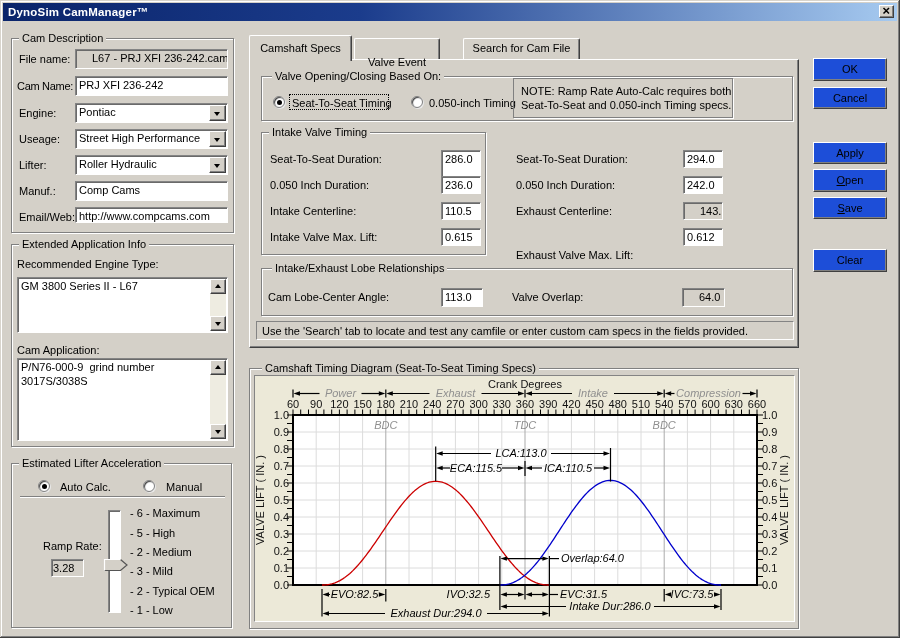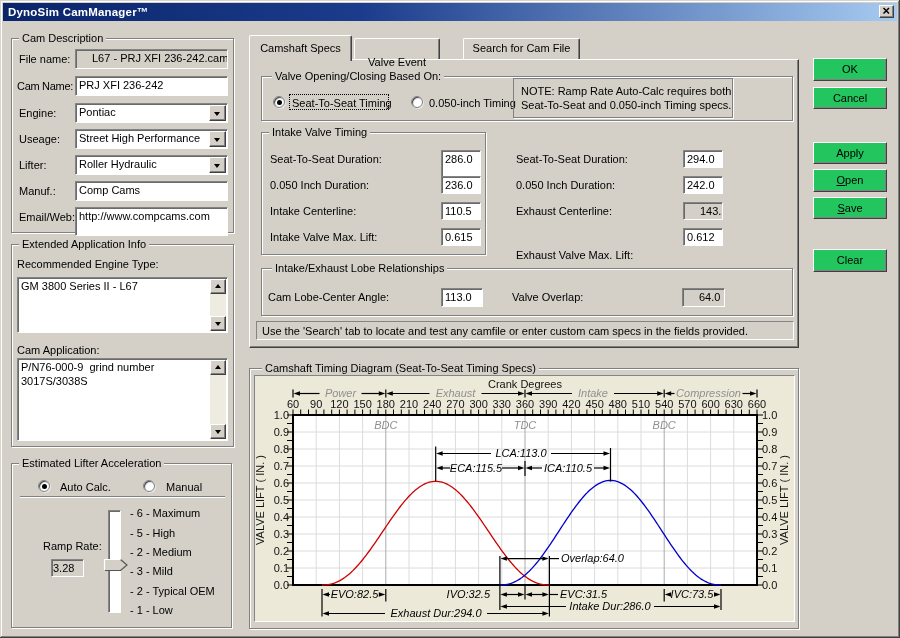--- a/index.html
+++ b/index.html
@@ -14,21 +14,21 @@
 .groupbox { position:absolute; border:1px solid #808080; box-shadow: inset 1px 1px 0 #ffffff, 1px 1px 0 #ffffff; }
 .grouplabel { position:absolute; top:-7px; left:7px; background:#d4d0c8; padding:0 3px; white-space:nowrap; }
 .lbl { position:absolute; white-space:nowrap; }
 .field { position:absolute; background:#fff; border:1px solid; border-color:#848484 #fff #fff #848484;
   box-shadow: inset 1px 1px 0 #6a6a6a; padding:2px 0 0 3px; white-space:nowrap; overflow:hidden; }
 .ro { background:#d4d0c8;padding-left:16px; }
 .combo-btn { position:absolute; background:#d4d0c8; border:1px solid; border-color:#fff #404040 #404040 #fff;
   box-shadow: inset -1px -1px 0 #808080; }
 .combo-btn:after { content:""; position:absolute; left:50%; top:50%; margin:-1.5px 0 0 -3.5px;
   border:3.5px solid transparent; border-top:4px solid #000; border-bottom:none; }
-.btn { position:absolute; background:#22c55e; border:1px solid; border-color:#fff #404040 #404040 #fff;
+.btn { position:absolute; background:#1d4ed8; border:1px solid; border-color:#fff #404040 #404040 #fff;
   box-shadow: inset -1px -1px 0 #808080; text-align:center; padding-top:4px; font-size:11px; }
 .radio { position:absolute; width:12px; height:12px; border-radius:50%; background:#fff;
   border:1px solid #808080; box-shadow: inset 1px 1px 1px #404040, 1px 1px 0 #e8e8e8; }
 .radio .dot { position:absolute; left:2.5px; top:2.5px; width:5px; height:5px; border-radius:50%; background:#000; }
 .sunkmsg { position:absolute; border:1px solid; border-color:#848484 #fff #fff #848484; padding-top:3px; }
 .tab { position:absolute; background:#d4d0c8; border:1px solid; border-color:#fff #404040 #404040 #fff;
   border-bottom:none; border-radius:2px 2px 0 0; box-shadow: inset -1px 0 0 #808080; text-align:center; }
 .scroll { position:absolute; width:16px; background:#eeece1; }
 .sbtn { position:absolute; left:0; width:16px; height:15px; background:#d4d0c8; border:1px solid;
   border-color:#fff #404040 #404040 #fff; box-shadow: inset -1px -1px 0 #808080; }
@@ -60,21 +60,21 @@
 <div class="combo-btn" style="left:209px;top:105px;width:17px;height:16px"></div>
 <div class="lbl" style="left:19px;top:133px">Useage:</div>
 <div class="field" style="left:75px;top:129px;width:153px;height:20px">Street High Performance</div>
 <div class="combo-btn" style="left:209px;top:131px;width:17px;height:16px"></div>
 <div class="lbl" style="left:19px;top:159px">Lifter:</div>
 <div class="field" style="left:75px;top:155px;width:153px;height:20px">Roller Hydraulic</div>
 <div class="combo-btn" style="left:209px;top:157px;width:17px;height:16px"></div>
 <div class="lbl" style="left:19px;top:185px">Manuf.:</div>
 <div class="field" style="left:75px;top:181px;width:153px;height:20px">Comp Cams</div>
 <div class="lbl" style="left:19px;top:211px">Email/Web:</div>
-<div class="field" style="left:75px;top:207px;width:153px;height:29px">http://www.compcams.com</div>
+<div class="field" style="left:75px;top:207px;width:153px;height:16px">http://www.compcams.com</div>
 <div class="groupbox" style="left:11px;top:244px;width:223px;height:203px">
       <span class="grouplabel">Extended Application Info</span>
     </div>
 <div class="lbl" style="left:17px;top:258px">Recommended Engine Type:</div>
 <div class="ta" style="left:17px;top:277px;width:211px;height:56px">GM 3800 Series II - L67</div>
 <div class="scroll" style="left:210px;top:279px;height:52px">
       <div class="sbtn up" style="top:0"></div>
       <div class="sbtn dn" style="bottom:0"></div>
     </div>
 <div class="lbl" style="left:17px;top:344px">Cam Application:</div>

